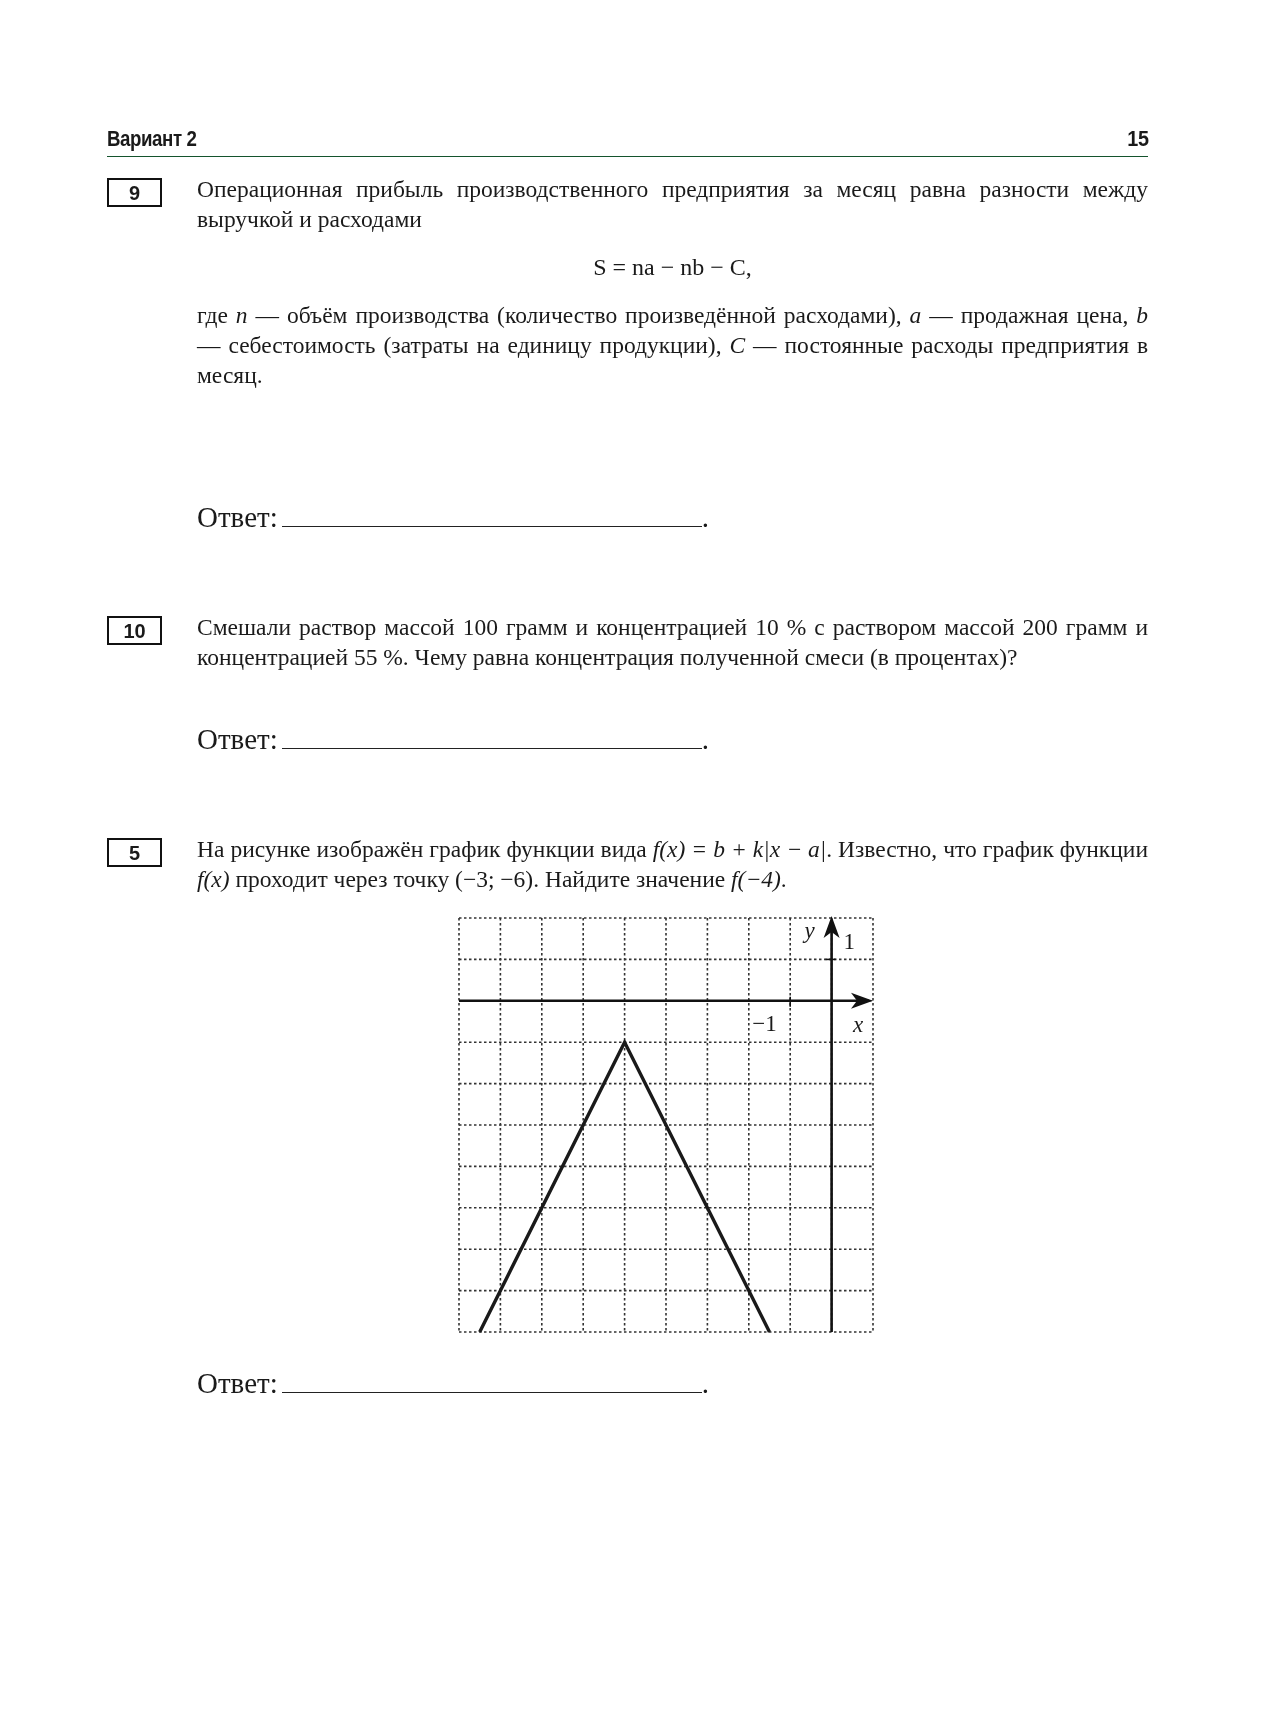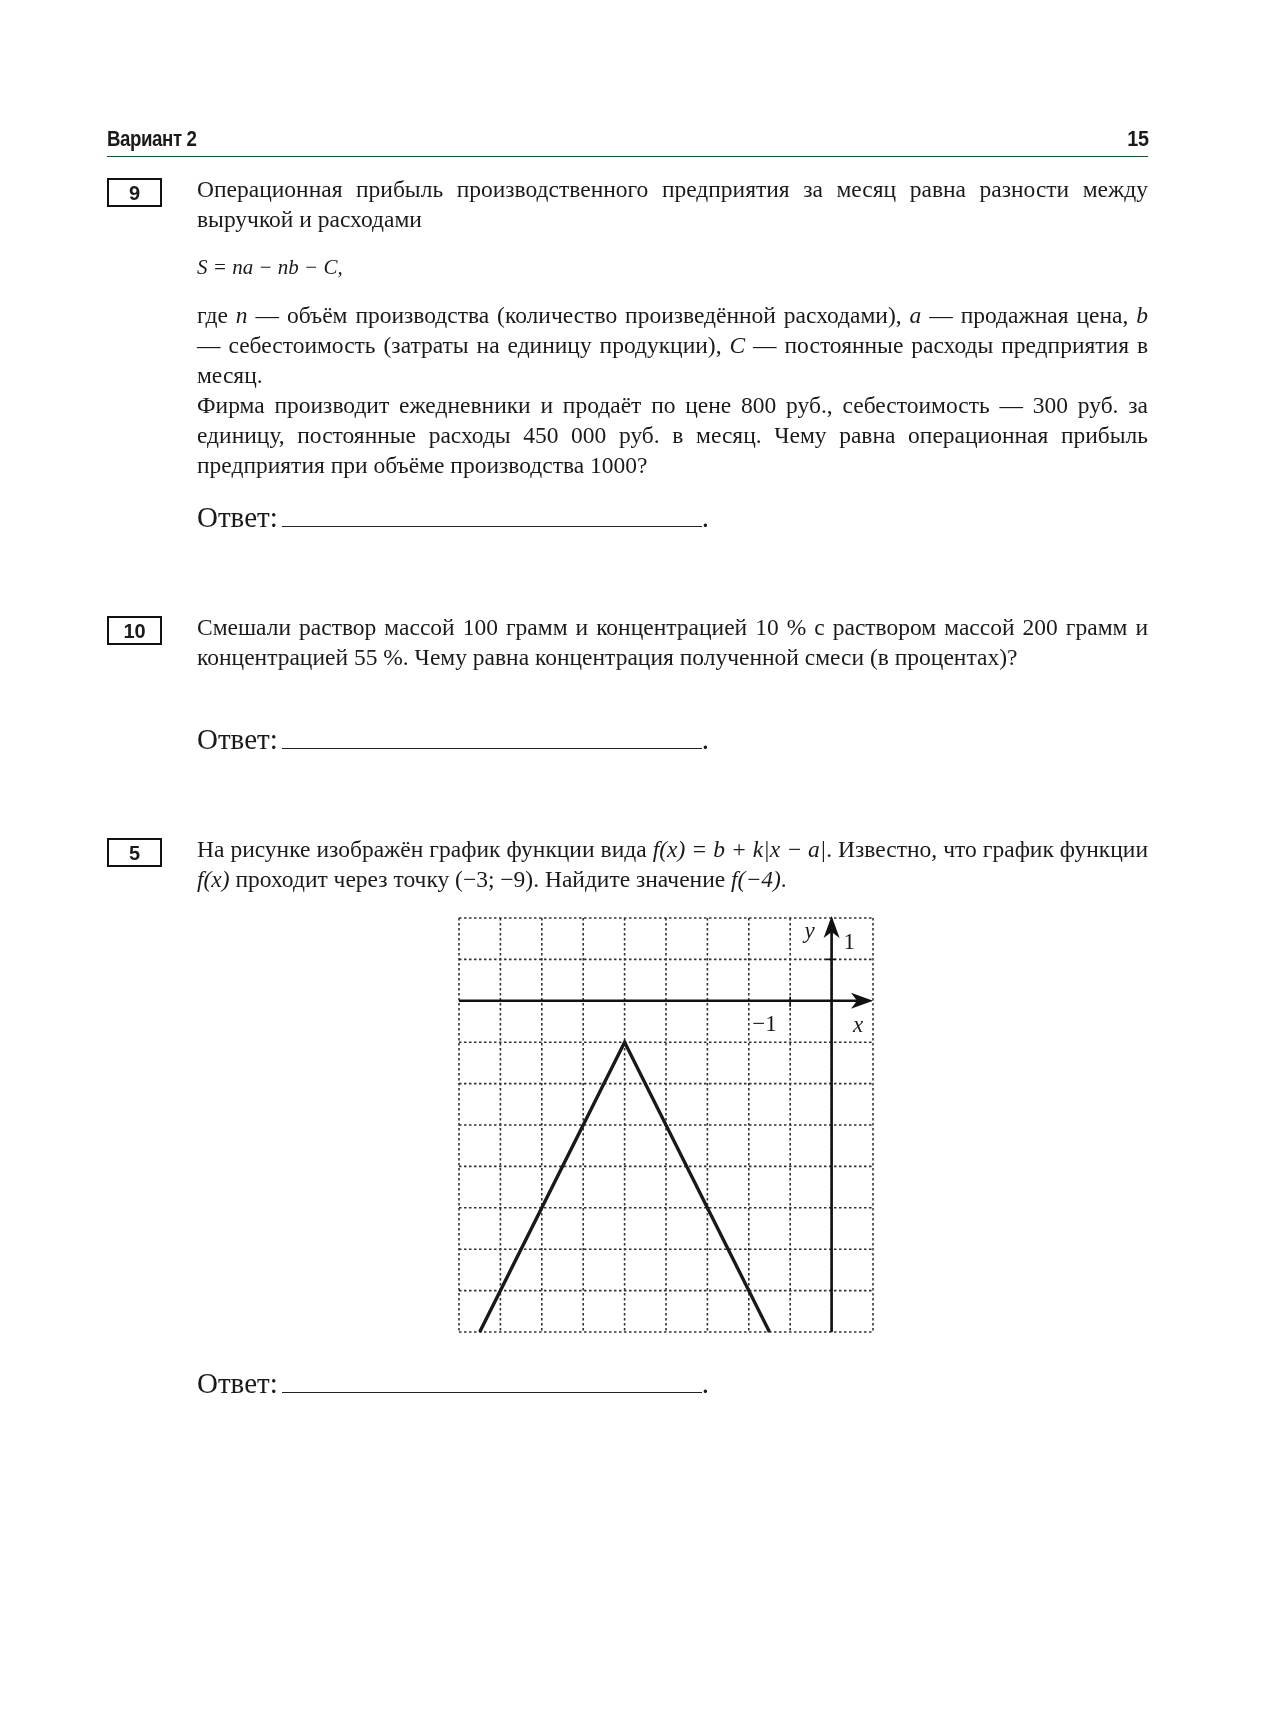--- a/index.html
+++ b/index.html
@@ -24,22 +24,22 @@
       font-family: "Liberation Sans", "DejaVu Sans", sans-serif;
       font-weight: bold; font-size: 20px; text-align: center; line-height: 26px;
     }
     .task-body {
       position: absolute; left: 90px; top: 0; width: 951px;
       font-size: 23.5px; line-height: 30px;
       text-align: justify;
     }
     .task-body p { margin: 0; }
     .formula {
-      text-align: left; font-style: italic; margin: 18px 0 18px 0 !important;
-      font-size: 21px;
+      text-align: center; margin: 18px 0 18px 0 !important;
+      font-size: 24px;
     }
     i.v { font-style: italic; }
     .answer {
       position: absolute; left: 90px;
       font-size: 29px; line-height: 30px; white-space: nowrap;
     }
     .answer .line {
       display: inline-block; width: 420px; border-bottom: 1.5px solid #222;
       height: 22px; vertical-align: baseline; margin-left: 4px;
     }
@@ -53,41 +53,40 @@
   <span class="left">Вариант 2</span>
   <span class="right">15</span>
 </div>
 
 <div class="task" style="top:174px;">
   <div class="task-num">9</div>
   <div class="task-body">
     <p>Операционная прибыль производственного предприятия за месяц равна разности между выручкой и расходами</p>
     <p class="formula">S = na − nb − C,</p>
     <p><span>где </span><i class="v">n</i><span> — объём производства (количество произведённой расходами), </span><i class="v">a</i><span> — продажная цена, </span><i class="v">b</i><span> — себестоимость (затраты на единицу продукции), </span><i class="v">C</i><span> — постоянные расходы предприятия в месяц.</span></p>
-    <p>Фирма производит ежедневники и продаёт по цене 800 руб., себестоимость — 300 руб. за единицу, постоянные расходы 450 000 руб. в месяц. Чему равна операционная прибыль предприятия при объёме производства 1000?</p>
   </div>
   <div class="answer" style="top:328px;">
     <span>Ответ:</span><span class="line"></span><span>.</span>
   </div>
 </div>
 
 <div class="task" style="top:612px;">
   <div class="task-num">10</div>
   <div class="task-body">
     <p>Смешали раствор массой 100 грамм и концентрацией 10 % с раствором массой 200 грамм и концентрацией 55 %. Чему равна концентрация полученной смеси (в процентах)?</p>
   </div>
   <div class="answer" style="top:112px;">
     <span>Ответ:</span><span class="line"></span><span>.</span>
   </div>
 </div>
 
 <div class="task" style="top:834px;">
   <div class="task-num">5</div>
   <div class="task-body">
-    <p><span>На рисунке изображён график функции вида </span><i class="v">f(x) = b + k|x − a|</i><span>. Известно, что график функции </span><i class="v">f(x)</i><span> проходит через точку (−3; −9). Найдите значение </span><i class="v">f(−4)</i><span>.</span></p>
+    <p><span>На рисунке изображён график функции вида </span><i class="v">f(x) = b + k|x − a|</i><span>. Известно, что график функции </span><i class="v">f(x)</i><span> проходит через точку (−3; −6). Найдите значение </span><i class="v">f(−4)</i><span>.</span></p>
   </div>
   <div class="answer" style="top:534px;">
     <span>Ответ:</span><span class="line"></span><span>.</span>
   </div>
 </div>
 
 <div class="graph">
   <svg id="graph-svg" width="460" height="450">
     <g id="grid-layer">
         <line x1="19" y1="18" x2="19" y2="432" stroke="#333" stroke-width="1.6" stroke-dasharray="2.5 2.5"></line>

